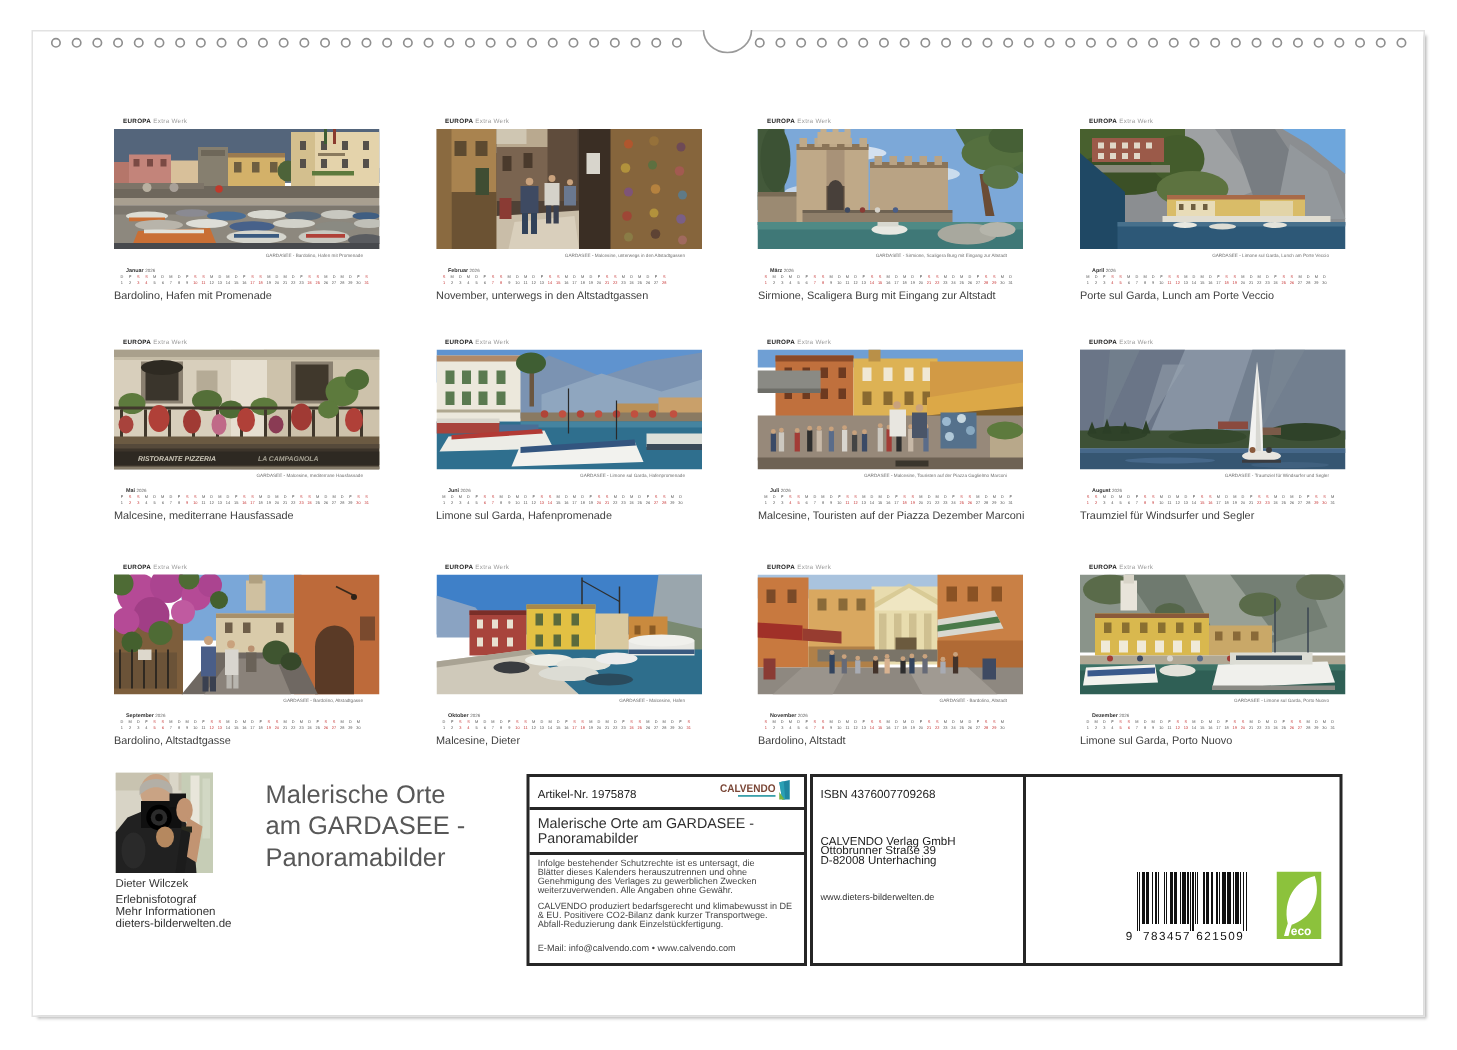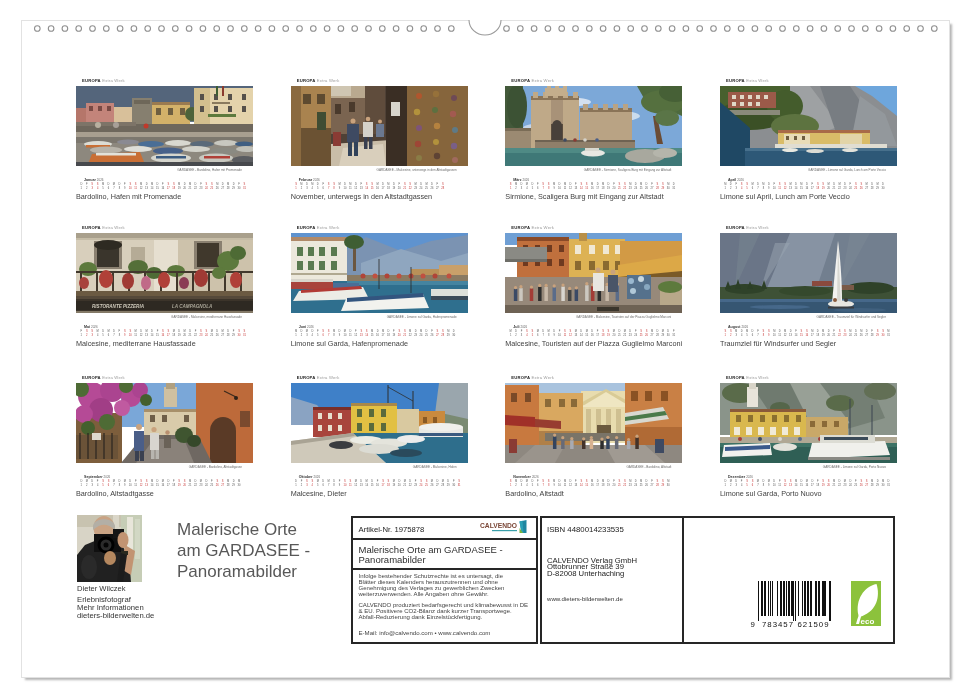--- a/index.html
+++ b/index.html
@@ -313,21 +313,21 @@
           <rect x="25" y="62" width="152" height="3" fill="#47708c"></rect>
           <ellipse cx="70" cy="64" rx="8" ry="2" fill="#e8e8e0"></ellipse>
           <ellipse cx="95" cy="65" rx="9" ry="2" fill="#dcdcd4"></ellipse>
           <ellipse cx="130" cy="64" rx="8" ry="2" fill="#e2e2da"></ellipse>
         </svg>
       </div>
       <div class="cr">GARDASEE - Limone sul Garda, Lunch am Porte Veccio</div>
       <div class="mo">April <span>2026</span></div>
       <div class="wk"><i>M</i><i>D</i><i>F</i><i class="r">S</i><i class="r">S</i><i>M</i><i>D</i><i>M</i><i>D</i><i>F</i><i class="r">S</i><i class="r">S</i><i>M</i><i>D</i><i>M</i><i>D</i><i>F</i><i class="r">S</i><i class="r">S</i><i>M</i><i>D</i><i>M</i><i>D</i><i>F</i><i class="r">S</i><i class="r">S</i><i>M</i><i>D</i><i>M</i><i>D</i></div>
       <div class="dn"><i>1</i><i>2</i><i>3</i><i class="r">4</i><i class="r">5</i><i>6</i><i>7</i><i>8</i><i>9</i><i>10</i><i class="r">11</i><i class="r">12</i><i>13</i><i>14</i><i>15</i><i>16</i><i>17</i><i class="r">18</i><i class="r">19</i><i>20</i><i>21</i><i>22</i><i>23</i><i>24</i><i class="r">25</i><i class="r">26</i><i>27</i><i>28</i><i>29</i><i>30</i></div>
-      <div class="cap">Limone sul April, Lunch am Porte Veccio</div>
+      <div class="cap">Porte sul Garda, Lunch am Porte Veccio</div>
     </div>
 <div class="th" style="left:54px;top:204px">
       <div class="hd"><b>EUROPA</b> Extra Werk</div>
       <div class="ph">
         <svg width="177" height="80" viewBox="0 0 177 80">
           <rect x="0" y="0" width="177" height="80" fill="#d8cfbc"></rect>
           <rect x="100" y="0" width="77" height="80" fill="#cdc2ab"></rect>
           <rect x="78" y="0" width="24" height="80" fill="#e6dfd0"></rect>
           <rect x="0" y="0" width="177" height="5" fill="#a9a08c"></rect>
           <rect x="0" y="5" width="177" height="2" fill="#c5bca6"></rect>
@@ -502,21 +502,21 @@
           <rect x="103" y="42" width="10" height="17" fill="#4a5568"></rect>
           <circle cx="108" cy="39" r="2.5" fill="#c9a27d"></circle>
           <rect x="0" y="72" width="177" height="8" fill="#6e6254"></rect>
           <rect x="92" y="74" width="22" height="4" fill="#3a352c"></rect>
         </svg>
       </div>
       <div class="cr">GARDASEE - Malcesine, Touristen auf der Piazza Guglielmo Marconi</div>
       <div class="mo">Juli <span>2026</span></div>
       <div class="wk"><i>M</i><i>D</i><i>F</i><i class="r">S</i><i class="r">S</i><i>M</i><i>D</i><i>M</i><i>D</i><i>F</i><i class="r">S</i><i class="r">S</i><i>M</i><i>D</i><i>M</i><i>D</i><i>F</i><i class="r">S</i><i class="r">S</i><i>M</i><i>D</i><i>M</i><i>D</i><i>F</i><i class="r">S</i><i class="r">S</i><i>M</i><i>D</i><i>M</i><i>D</i><i>F</i></div>
       <div class="dn"><i>1</i><i>2</i><i>3</i><i class="r">4</i><i class="r">5</i><i>6</i><i>7</i><i>8</i><i>9</i><i>10</i><i class="r">11</i><i class="r">12</i><i>13</i><i>14</i><i>15</i><i>16</i><i>17</i><i class="r">18</i><i class="r">19</i><i>20</i><i>21</i><i>22</i><i>23</i><i>24</i><i class="r">25</i><i class="r">26</i><i>27</i><i>28</i><i>29</i><i>30</i><i>31</i></div>
-      <div class="cap">Malcesine, Touristen auf der Piazza Guglielmo Marconi</div>
+      <div class="cap">Malcesine, Touristen auf der Piazza Dezember Marconi</div>
     </div>
 <div class="th" style="left:698px;top:204px">
       <div class="hd"><b>EUROPA</b> Extra Werk</div>
       <div class="ph">
         <svg width="177" height="80" viewBox="0 0 177 80">
           <rect x="0" y="0" width="177" height="60" fill="#8793a3"></rect>
           <polygon points="0,0 70,0 45,60 0,60" fill="#6a7587"></polygon>
           <polygon points="115,0 177,0 177,60 95,60" fill="#727f8f"></polygon>
           <polygon points="20,0 40,0 15,55" fill="#75818f" fill-opacity="0.7"></polygon>
           <polygon points="130,0 150,0 120,55" fill="#7b8795" fill-opacity="0.6"></polygon>
@@ -816,21 +816,21 @@
         <polygon points="41.5,2.5 48.5,1 48.5,14 43.5,14" fill="#1f86a0"></polygon>
         <polygon points="41.5,2.5 44.5,1.8 45.5,14 43.5,14" fill="#2aa0b4"></polygon>
         <polygon points="41.5,9 45,14 41.5,14" fill="#78b43e"></polygon>
       </svg></div>
 <div class="abs" style="left:336.5px;top:523.5px;font-size:9.5px;line-height:10.8px;color:#2e2e2e">Malerische Orte am GARDASEE -<br>Panoramabilder</div>
 <div class="abs" style="left:336.5px;top:551.5px;width:200px;font-size:6.05px;line-height:6.2px;color:#444">Infolge bestehender Schutzrechte ist es untersagt, die<br>Blätter dieses Kalenders herauszutrennen und ohne<br>Genehmigung des Verlages zu gewerblichen Zwecken<br>weiterzuverwenden. Alle Angaben ohne Gewähr.</div>
 <div class="abs" style="left:336.5px;top:581px;width:200px;font-size:6.05px;line-height:6.2px;color:#444">CALVENDO produziert bedarfsgerecht und klimabewusst in DE<br>&amp; EU. Positivere CO2-Bilanz dank kurzer Transportwege.<br>Abfall-Reduzierung dank Einzelstückfertigung.</div>
 <div class="abs" style="left:336.5px;top:608px;font-size:6.1px;color:#444">E-Mail: info@calvendo.com • www.calvendo.com</div>
 <div class="abs" style="left:518px;top:495px;width:355px;height:128px;border:2px solid #262626"></div>
 <div class="abs" style="left:660px;top:497px;width:2px;height:124px;background:#262626"></div>
-<div class="abs" style="left:525px;top:503.5px;font-size:7.8px;color:#222">ISBN 4480014233535</div>
+<div class="abs" style="left:525px;top:503.5px;font-size:7.8px;color:#222">ISBN 4376007709268</div>
 <div class="abs" style="left:525px;top:536.5px;font-size:7.7px;line-height:6.9px;color:#222">CALVENDO Verlag GmbH<br>Ottobrunner Straße 39<br>D-82008 Unterhaching</div>
 <div class="abs" style="left:525px;top:574px;font-size:6.1px;color:#333">www.dieters-bilderwelten.de</div>
 <div class="abs" style="left:728px;top:560px;width:84px;height:46px"><svg width="84" height="46" viewBox="0 0 84 46">
         <rect x="0" y="0" width="84" height="46" fill="#ffffff" shape-rendering="crispEdges"></rect>
         <rect x="8" y="0" width="0.77" height="39.5" fill="#111111" shape-rendering="crispEdges"></rect>
         <rect x="9.54" y="0" width="0.77" height="39.5" fill="#111111" shape-rendering="crispEdges"></rect>
         <rect x="11.08" y="0" width="2.31" height="35" fill="#111111" shape-rendering="crispEdges"></rect>
         <rect x="14.16" y="0" width="1.54" height="35" fill="#111111" shape-rendering="crispEdges"></rect>
         <rect x="18.01" y="0" width="0.77" height="35" fill="#111111" shape-rendering="crispEdges"></rect>
         <rect x="20.32" y="0" width="0.77" height="35" fill="#111111" shape-rendering="crispEdges"></rect>

